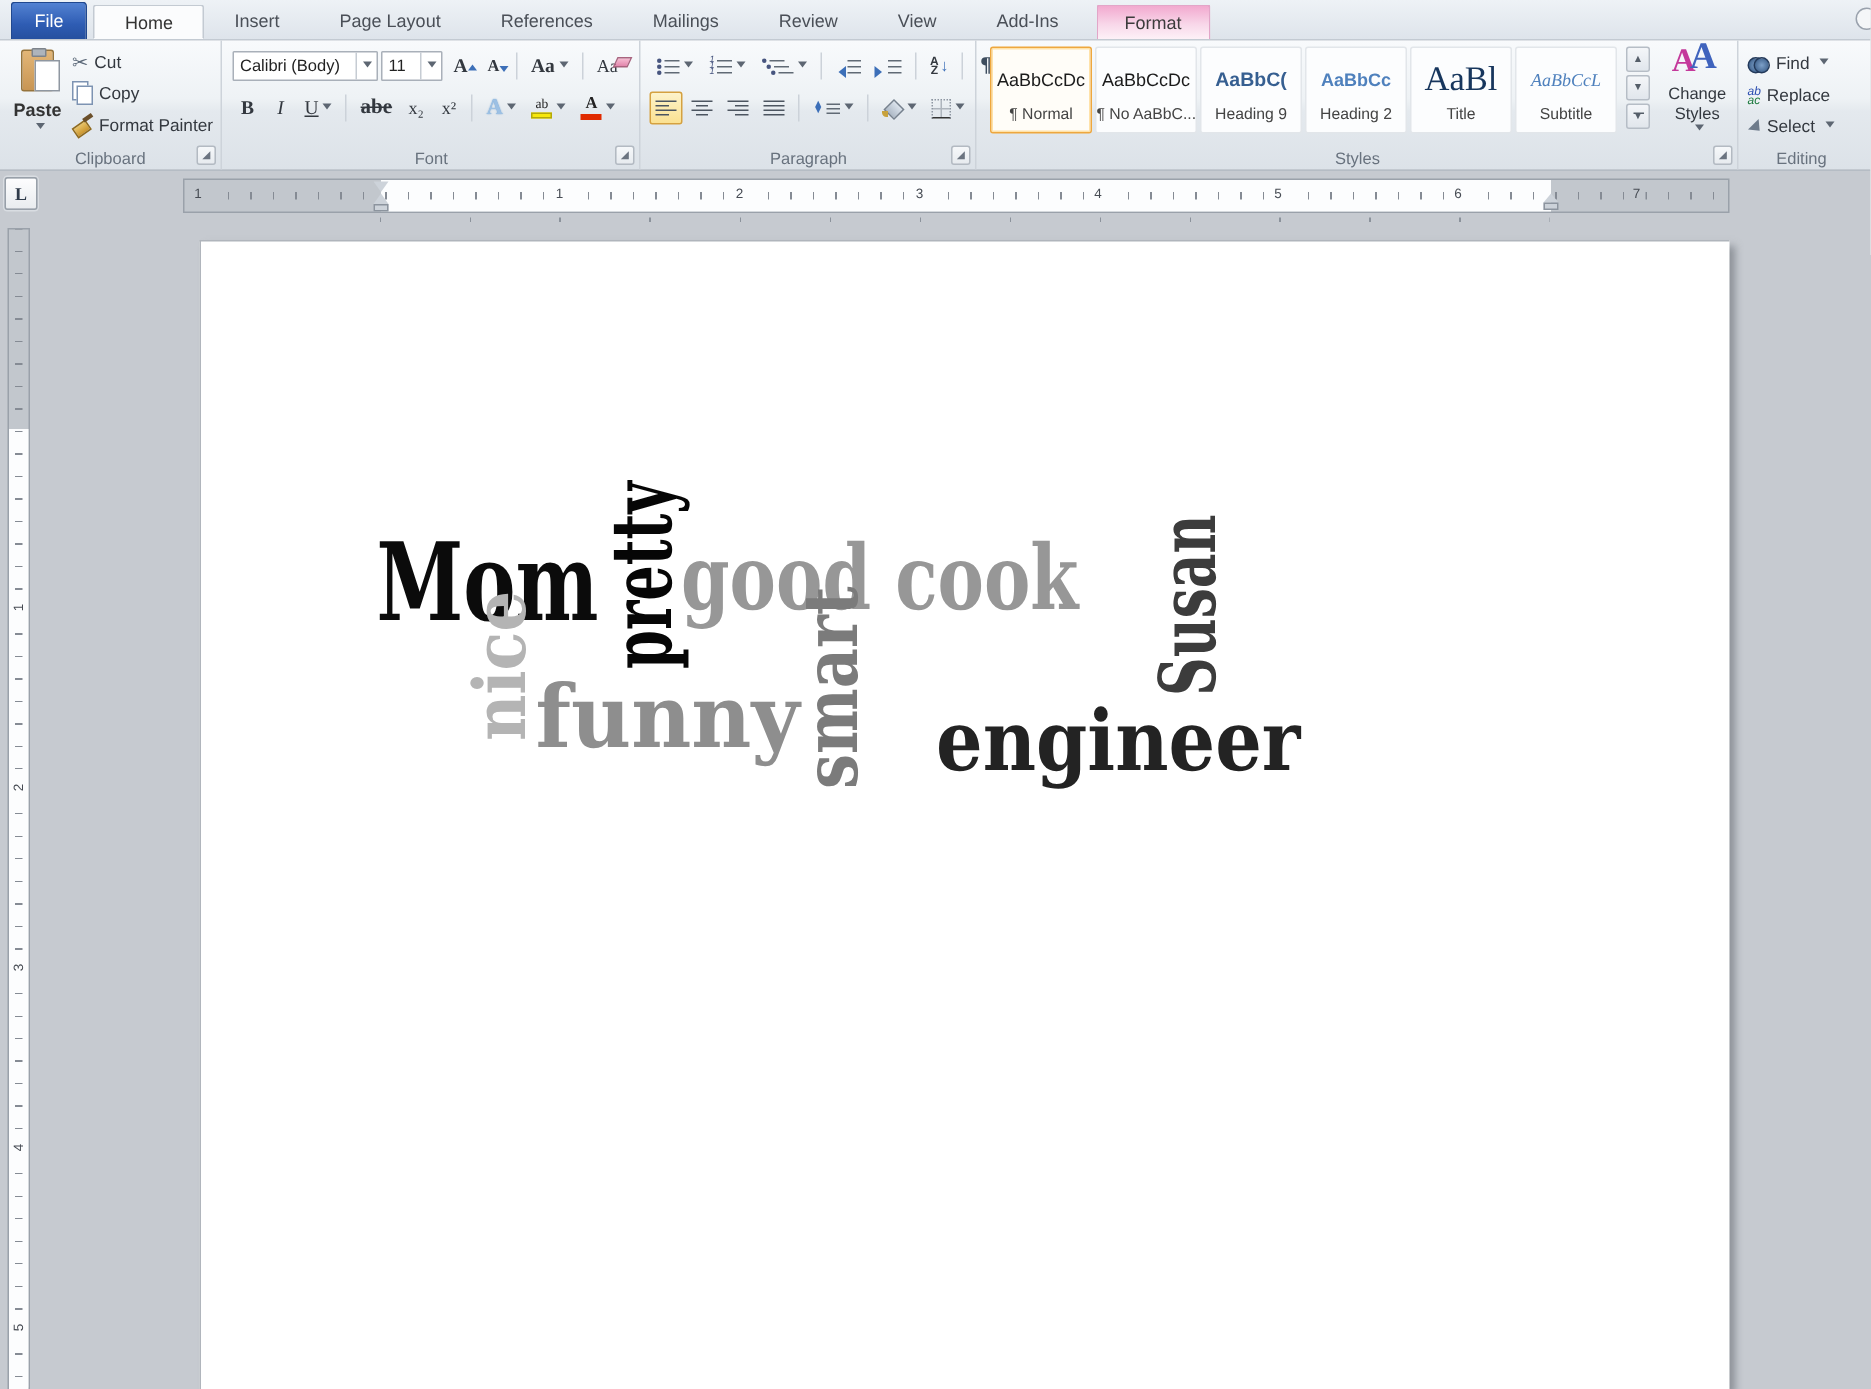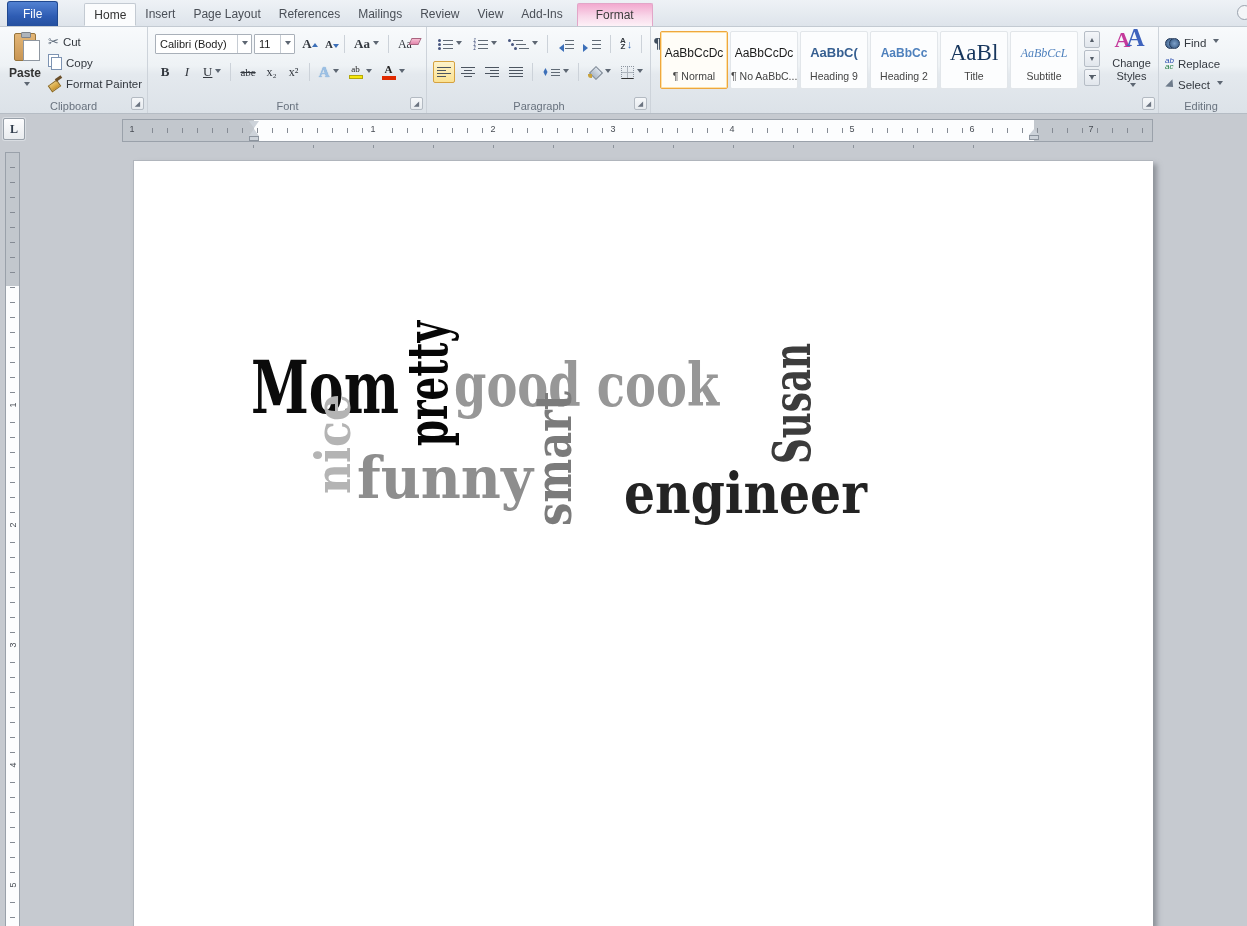--- a/index.html
+++ b/index.html
@@ -3,22 +3,22 @@
 <meta charset="utf-8">
 <style>
   * { margin:0; padding:0; box-sizing:border-box; }
   html,body { width:1247px; height:926px; overflow:hidden; }
   body { font-family:"Liberation Sans", sans-serif; background:#c6cad0; position:relative; font-size:12px; color:#333; }
 
   
   #tabbar { position:absolute; top:0; left:0; width:1247px; height:27px;
             background:linear-gradient(#eef2f6,#dee4eb); border-bottom:1px solid #c3cad2;
             display:flex; align-items:flex-end; }
-  .tab { height:23px; line-height:22px; padding:0 9px; font-size:12px; color:#4a4f57; cursor:default; }
-  .tab-file { height:25px; line-height:24px; margin-left:7px; margin-right:26px; padding:0 15px;
+  .tab { height:23px; line-height:22px; padding:0 20px; font-size:12px; color:#4a4f57; cursor:default; }
+  .tab-file { height:25px; line-height:24px; margin-left:7px; margin-right:4px; padding:0 15px;
               background:linear-gradient(#5382d2,#2e5cb3 60%,#25509f); color:#fff;
               border:1px solid #1f4globally; border:1px solid #20488f; border-bottom:none; border-radius:3px 3px 0 0; }
   .tab-active { background:#fbfcfd; border:1px solid #c3cad2; border-bottom:1px solid #fbfcfd;
                 border-radius:2px 2px 0 0; color:#333; }
   .tab-contextual { margin-left:5px; padding:0 18px;
                 background:linear-gradient(#f2a9cf,#f8d7e9 55%,#fdf1f7);
                 border:1px solid #e2a6c8; border-bottom:none; border-radius:2px 2px 0 0; color:#3c3c3c;text-align:right; }
   #help-partial { position:absolute; left:1237px; top:5px; width:15px; height:15px; border-radius:50%;
                   border:1px solid #9aa2ad; background:#f4f6f8; }
 
@@ -61,21 +61,21 @@
   .ico-brush { width:14px; height:14px; position:relative; }
   .ico-brush::before { content:""; position:absolute; left:1px; bottom:1px; width:9px; height:6px;
               background:linear-gradient(#e9c46a,#c9932c); border:1px solid #8f6a1e; transform:rotate(-35deg); }
   .ico-brush::after { content:""; position:absolute; right:0px; top:0px; width:7px; height:3px;
               background:#6b4f2a; transform:rotate(-35deg); }
 
   
   .glyph-b { font-weight:bold; font-family:"Liberation Serif",serif; font-size:13px; }
   .glyph-i { font-style:italic; font-family:"Liberation Serif",serif; font-size:13px; }
   .glyph-u { text-decoration:underline; font-family:"Liberation Serif",serif; font-size:13px; }
-  .glyph-strike { text-decoration:line-through; font-size:11px; font-family:"Liberation Serif",serif; }
+  .glyph-strike { text-decoration:line-through; font-size:14px; font-family:"Liberation Serif",serif;font-weight:bold; }
   .glyph-sub, .glyph-sup { font-family:"Liberation Serif",serif; font-size:12px; }
   .ga { font-weight:bold; font-family:"Liberation Serif",serif; font-size:13px; position:relative; }
   .ga .tri { position:absolute; right:-6px; top:-2px; width:0; height:0; border:3px solid transparent; }
   .ga .tri.up { border-bottom:4px solid #3c6fb8; top:-4px; }
   .ga .tri.down { border-top:4px solid #3c6fb8; top:0px; }
   .ico-fx { font-family:"Liberation Serif",serif; font-weight:bold; font-size:15px; color:#9cc0e4;
             text-shadow:0 0 1px #5d94c9; }
   .stack2 { display:flex; flex-direction:column; align-items:center; line-height:1; }
   .stack2 .t { font-size:9px; font-family:"Liberation Serif",serif; color:#222; }
   .bar { width:14px; height:4px; margin-top:1px; }
@@ -471,20 +471,21 @@
         <span>▼</span>
       </div>
     <div id="change-styles-btn">
       <span class="ico-change-styles">
         <span class="a1">A</span>
           <span class="a2">A</span>
       </span>
       <span>Change Styles</span>
       <span class="dd"></span>
     </div>
+    <div class="group-label">Styles</div>
     <div class="launcher">◢</div>
   </div>
 
   <div class="group" style="left:1159px;width:84px;border-right:none;">
     <div style="position:absolute;left:4px;top:5px;">
       <div class="edit-row">
         <span class="ico-binoc"></span>
         <span>Find</span>
           <span class="dd"></span>
       </div>

